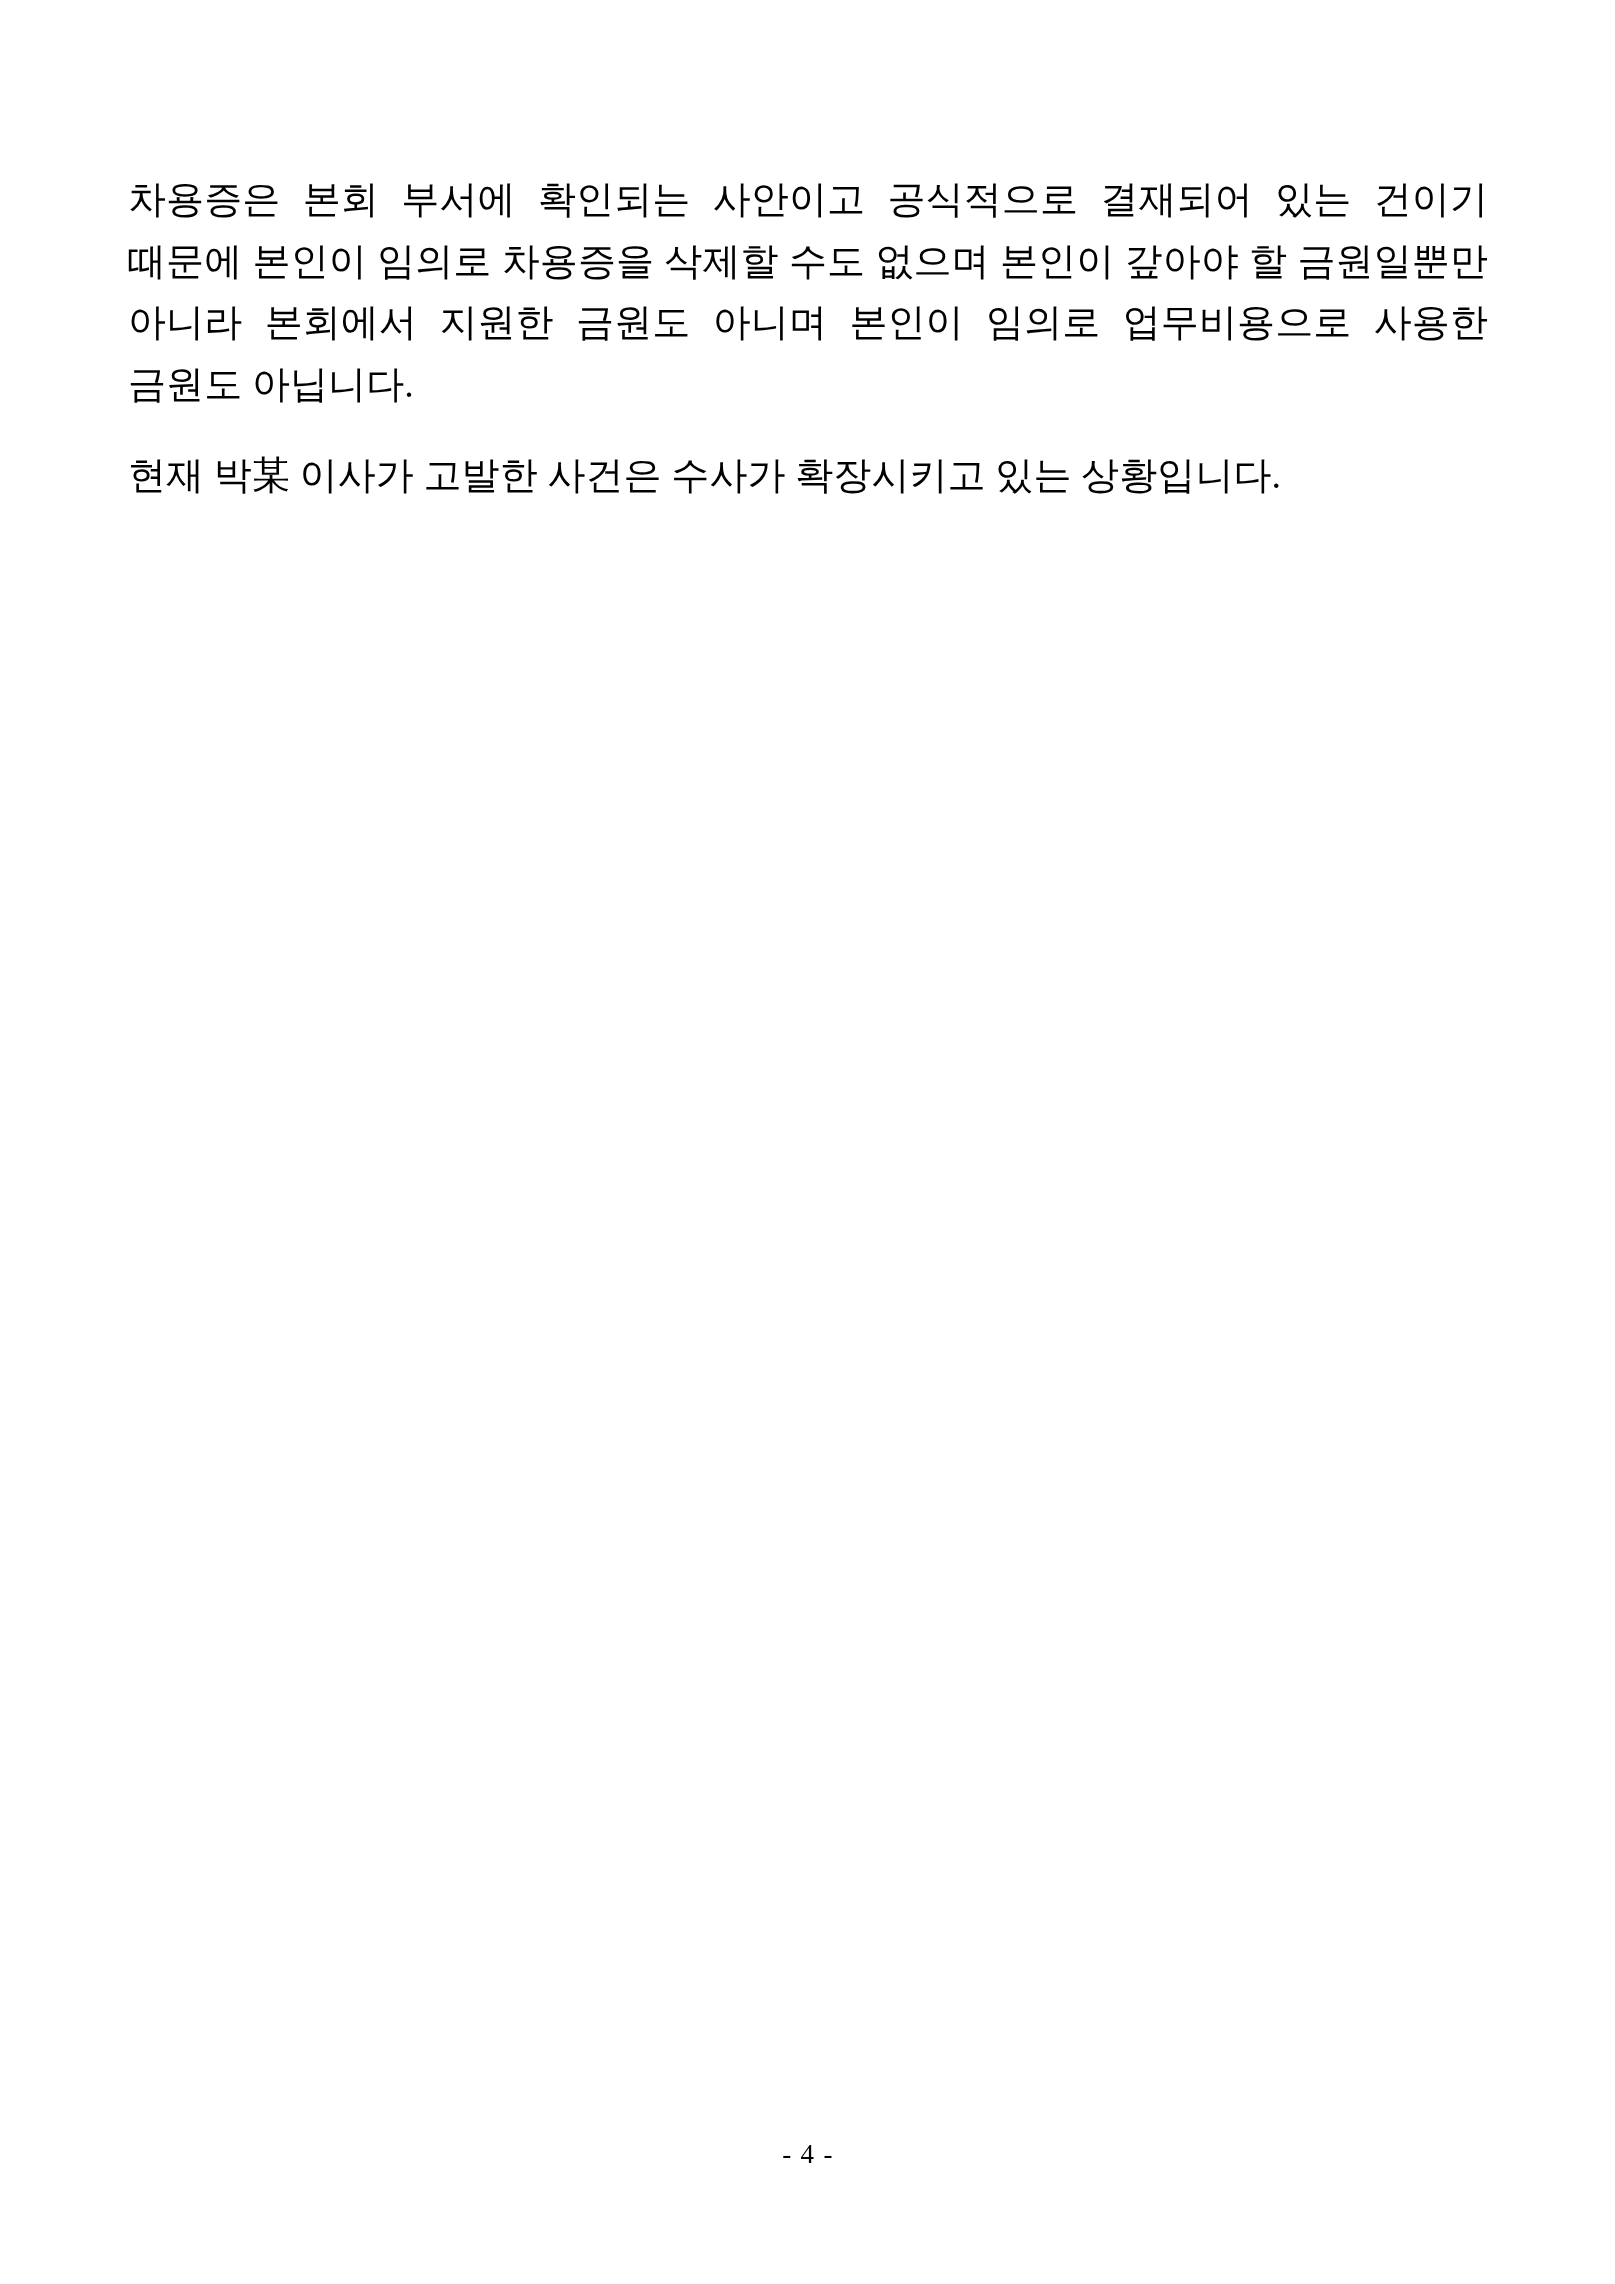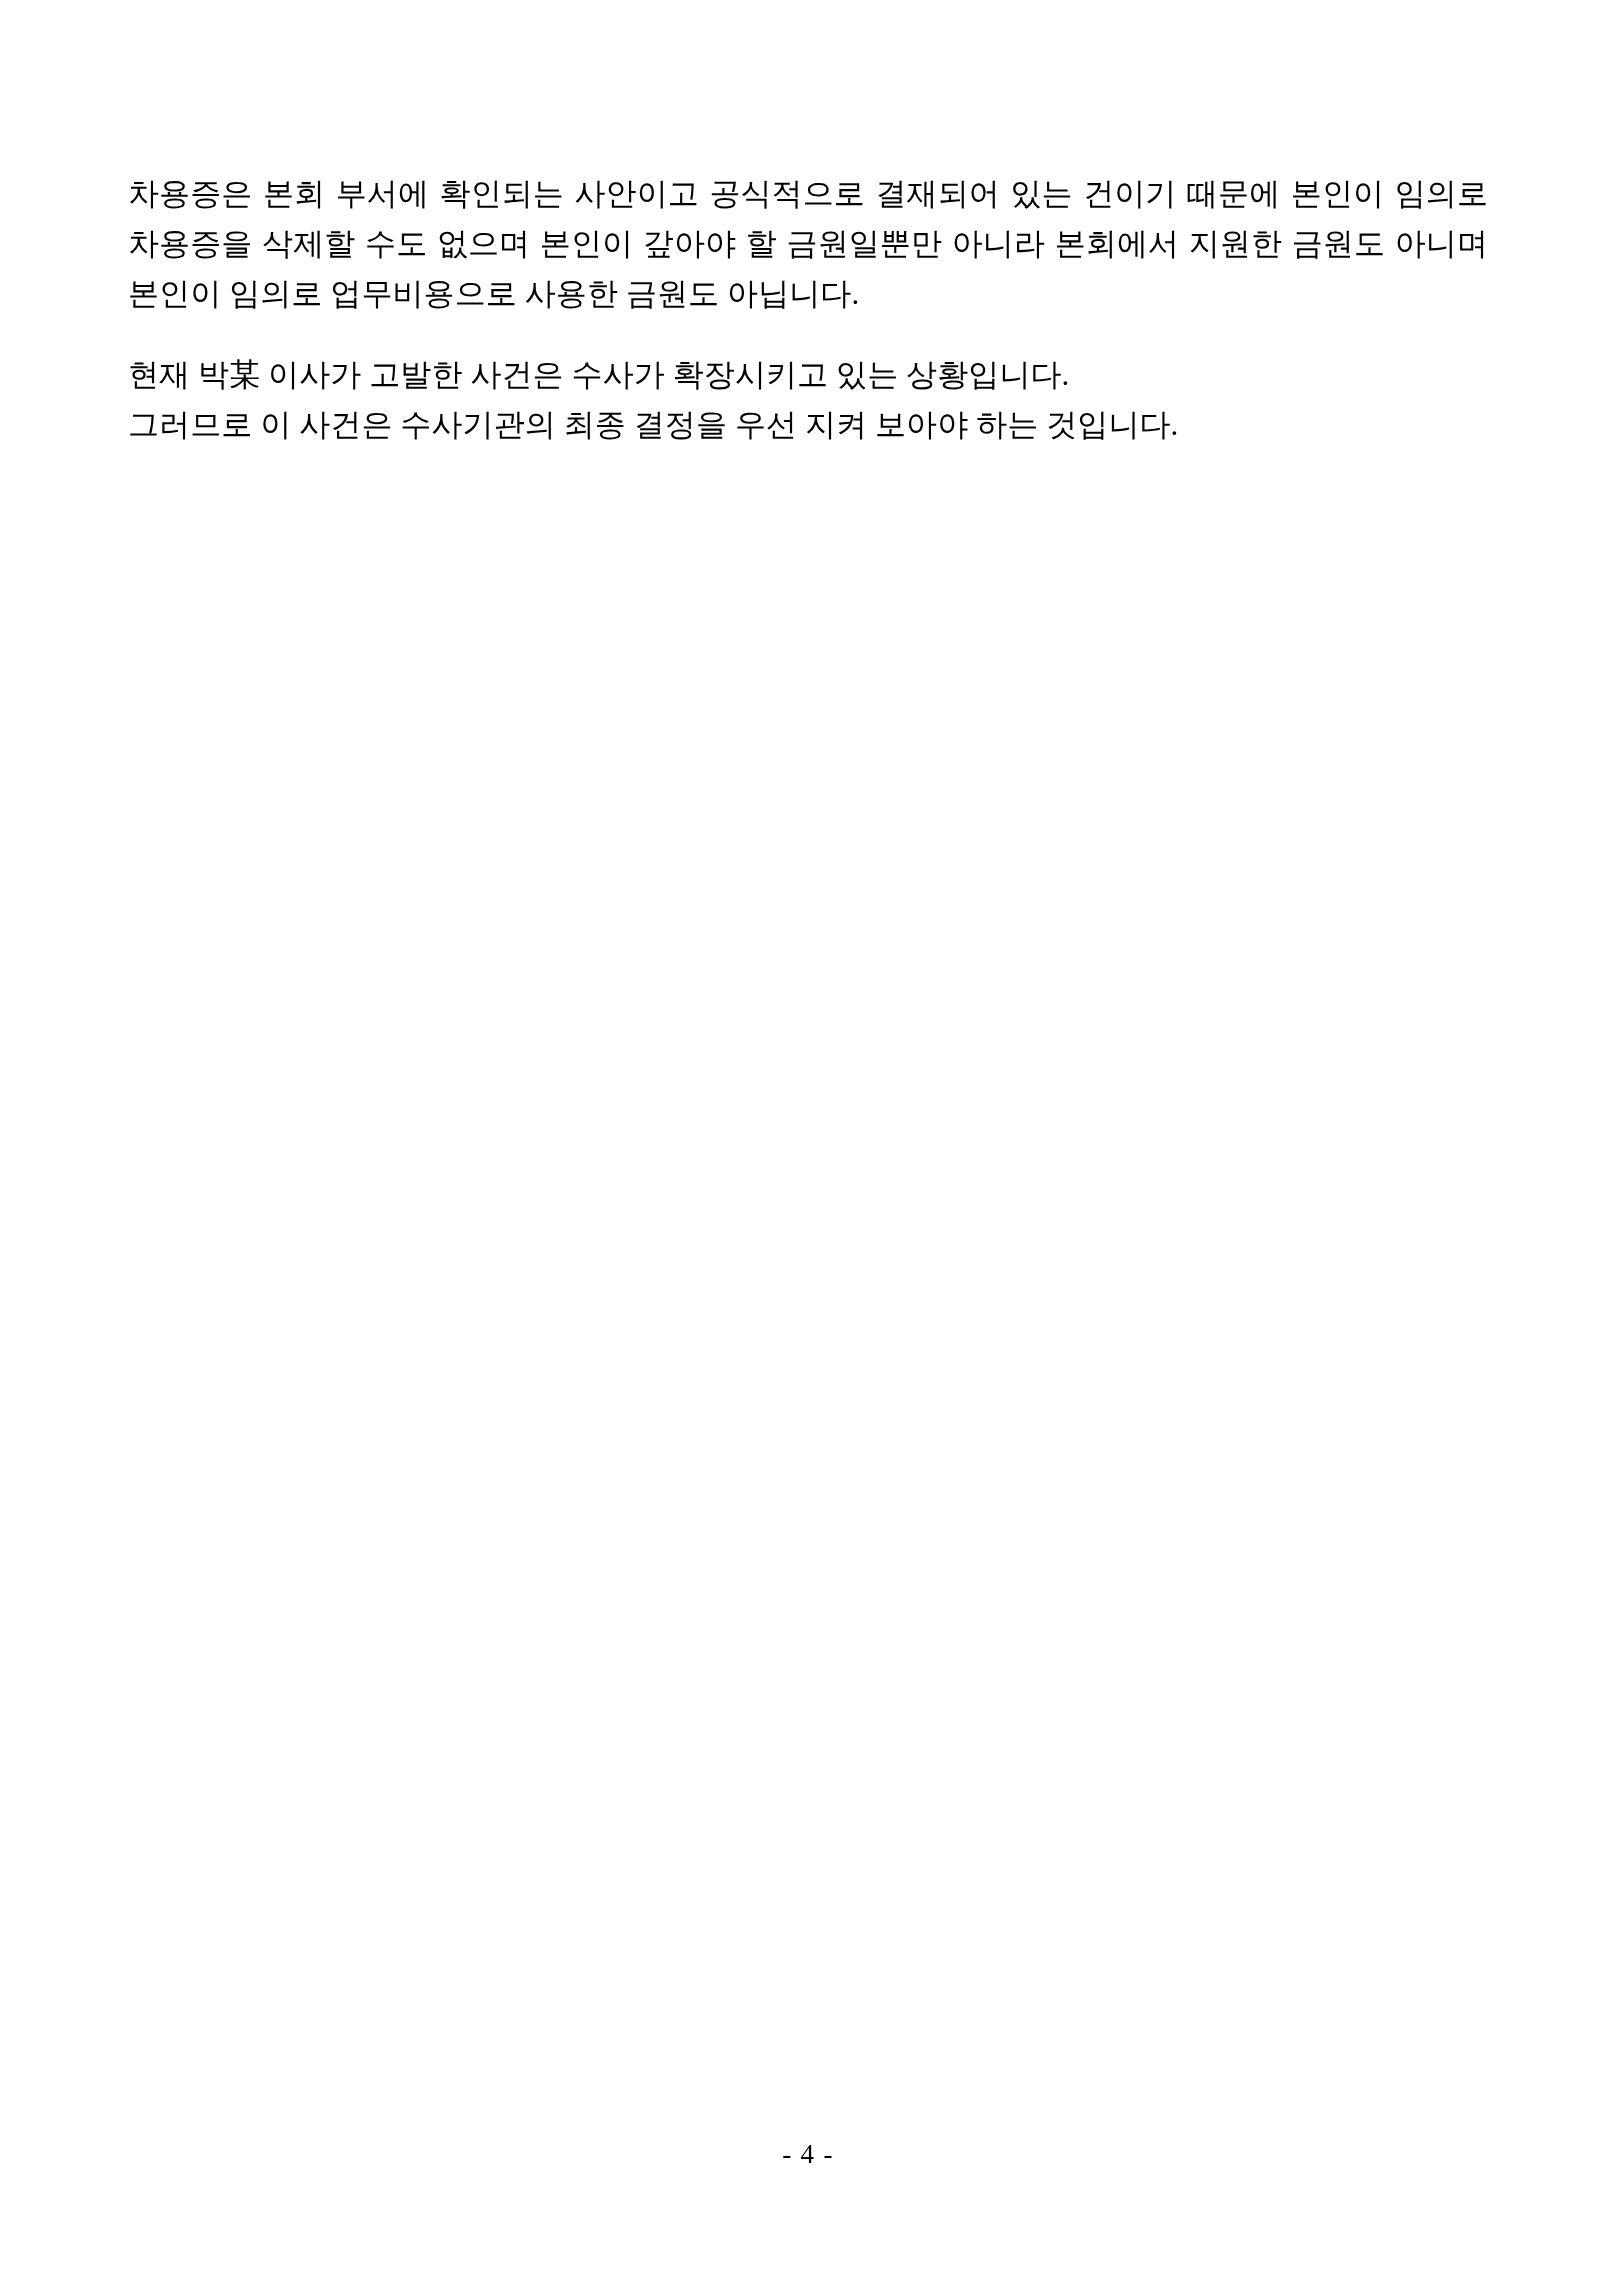--- a/index.html
+++ b/index.html
@@ -15,21 +15,21 @@
   .page {
     position: relative;
     width: 1616px;
     height: 2284px;
     background: #ffffff;
     box-sizing: border-box;
     padding: 169px 128px 0 128px;
     overflow: hidden;
   }
   .body-text {
-    font-size: 31px;
+    font-size: 38px;
     line-height: 1.62;
     text-align: justify;
     text-justify: inter-word;
     word-break: keep-all;
     letter-spacing: 0.1px;
   }
   .para {
     margin: 0 0 30px 0;
     text-align: justify;
     text-align-last: left;
@@ -62,21 +62,20 @@
 <body>
 
 <div class="page">
 
   <div class="body-text">
 
     <p class="para">차용증은 본회 부서에 확인되는 사안이고 공식적으로 결재되어 있는 건이기 때문에 본인이 임의로 차용증을 삭제할 수도 없으며 본인이 갚아야 할 금원일뿐만 아니라 본회에서 지원한 금원도 아니며 본인이 임의로 업무비용으로 사용한 금원도 아닙니다.</p>
 
     <div class="para lines">
       <span class="line">현재 박某 이사가 고발한 사건은 수사가 확장시키고 있는 상황입니다.</span>
-      <span class="line">그러므로 이 사건은 수사기관의 최종 결정을 우선 지켜 보아야 하는 것입니다.</span>
     </div>
 
 
 
   </div>
 
   <div class="footer">- 4 -</div>
 
 </div>
 

